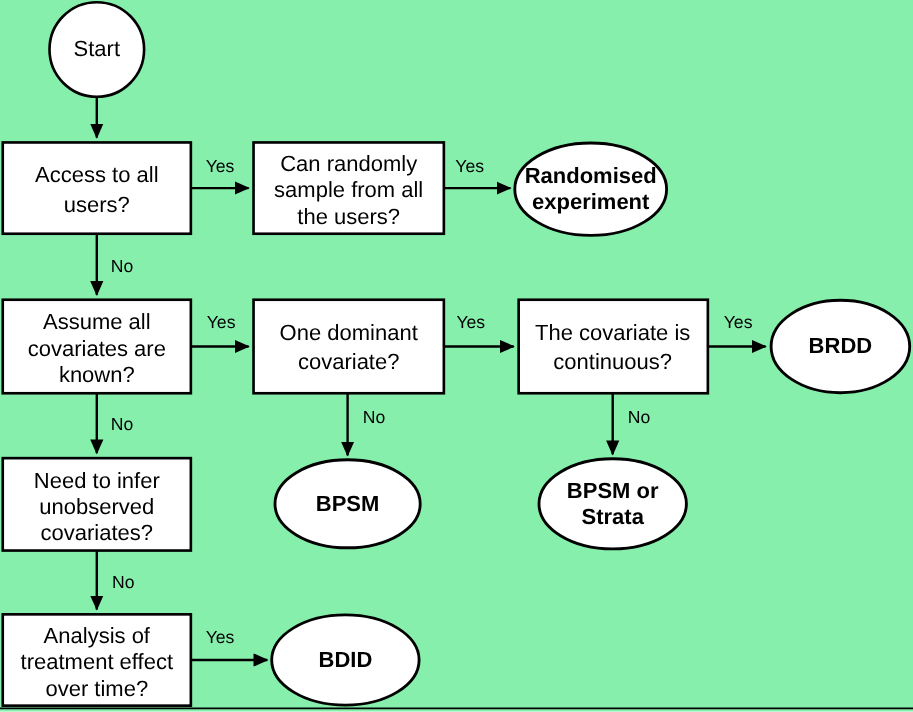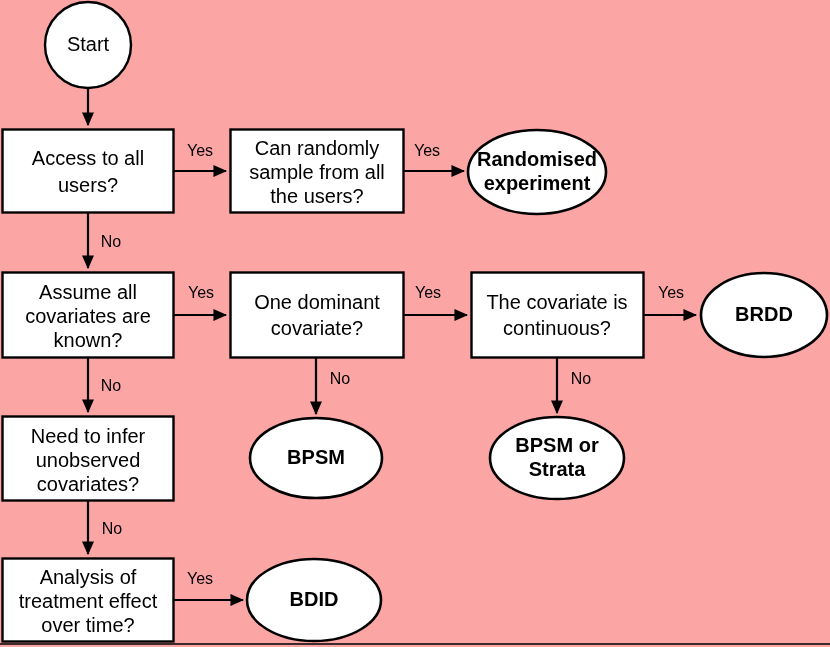--- a/index.html
+++ b/index.html
@@ -7,21 +7,21 @@
     padding: 0;
     background: #ffffff;
   }
   body {
     font-family: "Liberation Sans", sans-serif;
   }
   #flowchart-root {
     position: relative;
     width: 830px;
     height: 647px;
-    background: #fca5a5;
+    background: #86efac;
     overflow: hidden;
   }
   svg#flow-svg {
     display: block;
     width: 830px;
     height: 647px;
   }
   .node-shape {
     fill: #ffffff;
     stroke: #000000;

